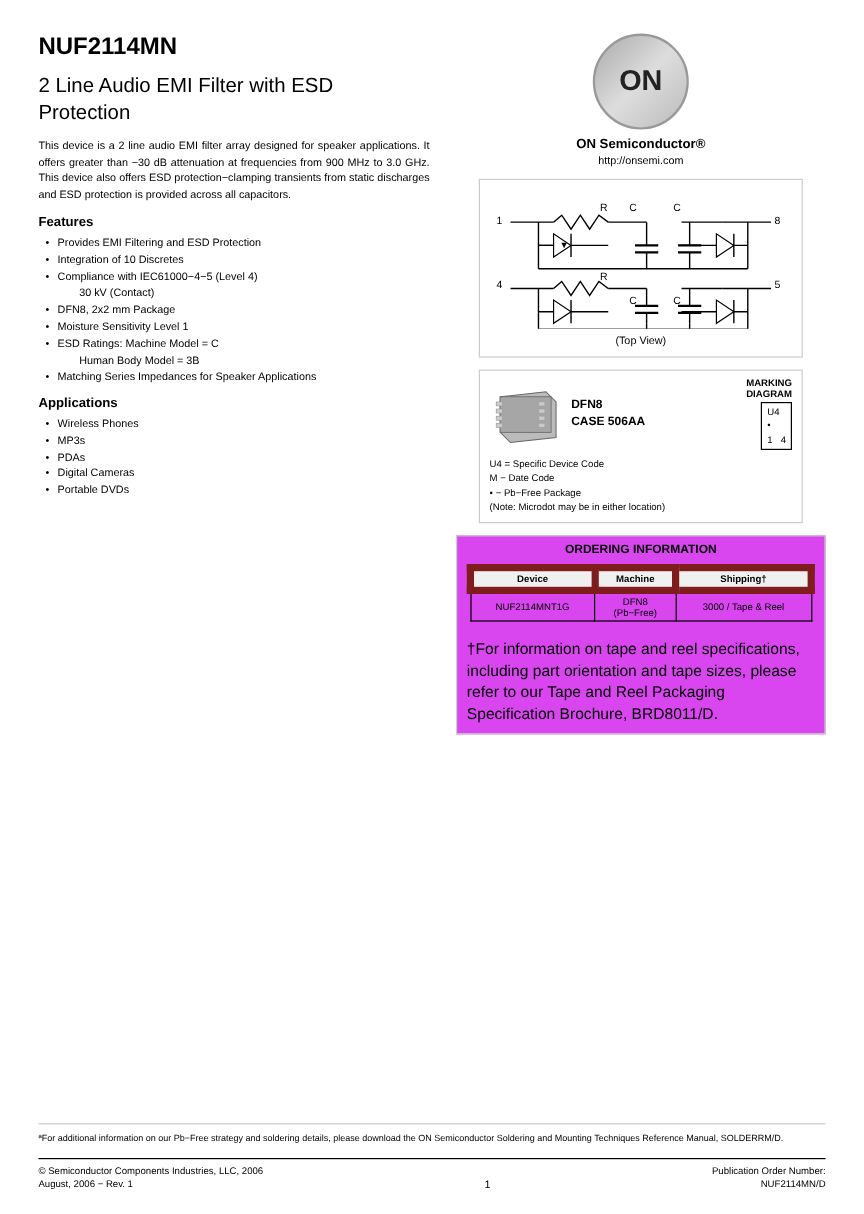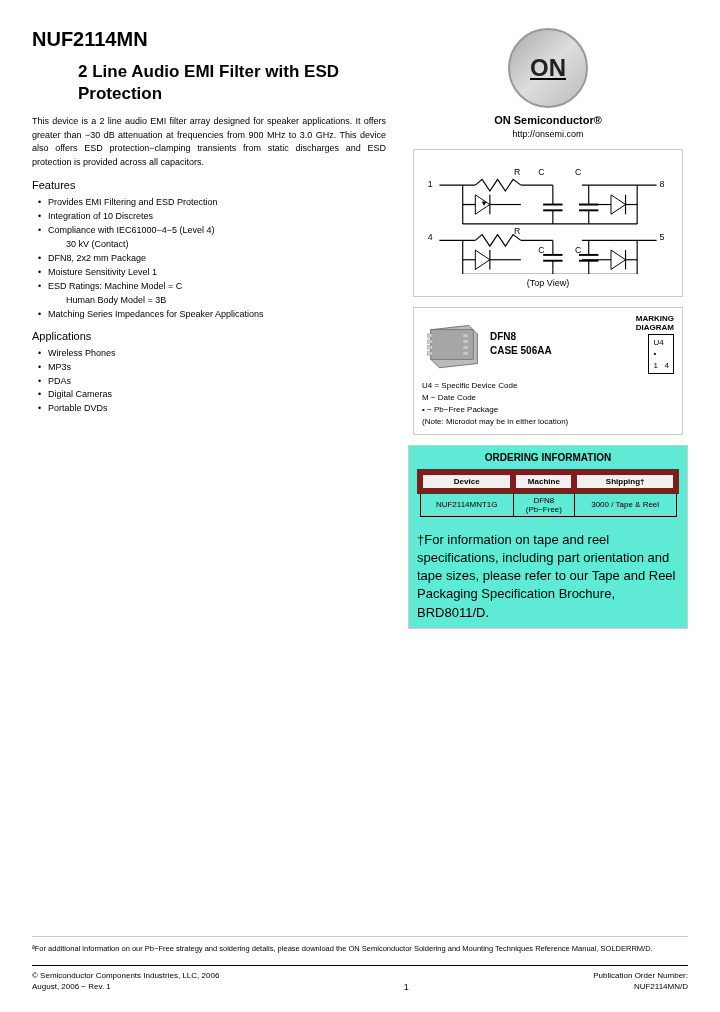--- a/index.html
+++ b/index.html
@@ -34,34 +34,33 @@
       align-items: center;
     }
     .part-number {
       font-size: 20px;
       font-weight: bold;
       margin-bottom: 10px;
       font-family: Arial, sans-serif;
     }
     .title {
       font-size: 17px;
-      font-weight: bold;
+      font-weight: normal;
       margin-bottom: 10px;
       line-height: 1.3;
-      margin-left: 46px;
     }
     .description {
       font-size: 9px;
       line-height: 1.5;
       text-align: justify;
       margin-bottom: 10px;
     }
     .section-title {
       font-size: 11px;
-      font-weight: normal;
+      font-weight: bold;
       margin-bottom: 5px;
       margin-top: 8px;
     }
     .bullet-list {
       list-style: none;
       padding-left: 6px;
       margin-bottom: 4px;
     }
     .bullet-list li {
       font-size: 9px;
@@ -78,21 +77,20 @@
     .on-logo {
       width: 80px;
       height: 80px;
       border-radius: 50%;
       background: linear-gradient(135deg, #aaa 0%, #ddd 50%, #bbb 100%);
       display: flex;
       align-items: center;
       justify-content: center;
       margin-bottom: 6px;
       border: 2px solid #999;
-      text-decoration: underline;
     }
     .on-logo-text {
       font-size: 24px;
       font-weight: bold;
       color: #222;
       font-family: Arial, sans-serif;
     }
     .on-semi-label {
       font-size: 11px;
       font-weight: bold;
@@ -159,24 +157,24 @@
       font-size: 8px;
       margin-top: 2px;
     }
     .marking-legend {
       font-size: 8px;
       line-height: 1.5;
       margin-top: 6px;
     }
     
     .ordering-section {
-      width: 280px;
+      width: 308px;
       border: 1px solid #ccc;
       padding: 6px 8px;
-      background: #5eead4;
+      background: #d946ef;
     }
     .ordering-title {
       font-size: 10px;
       font-weight: bold;
       text-align: center;
       margin-bottom: 6px;
     }
     .ordering-table {
       width: 100%;
       border-collapse: collapse;

